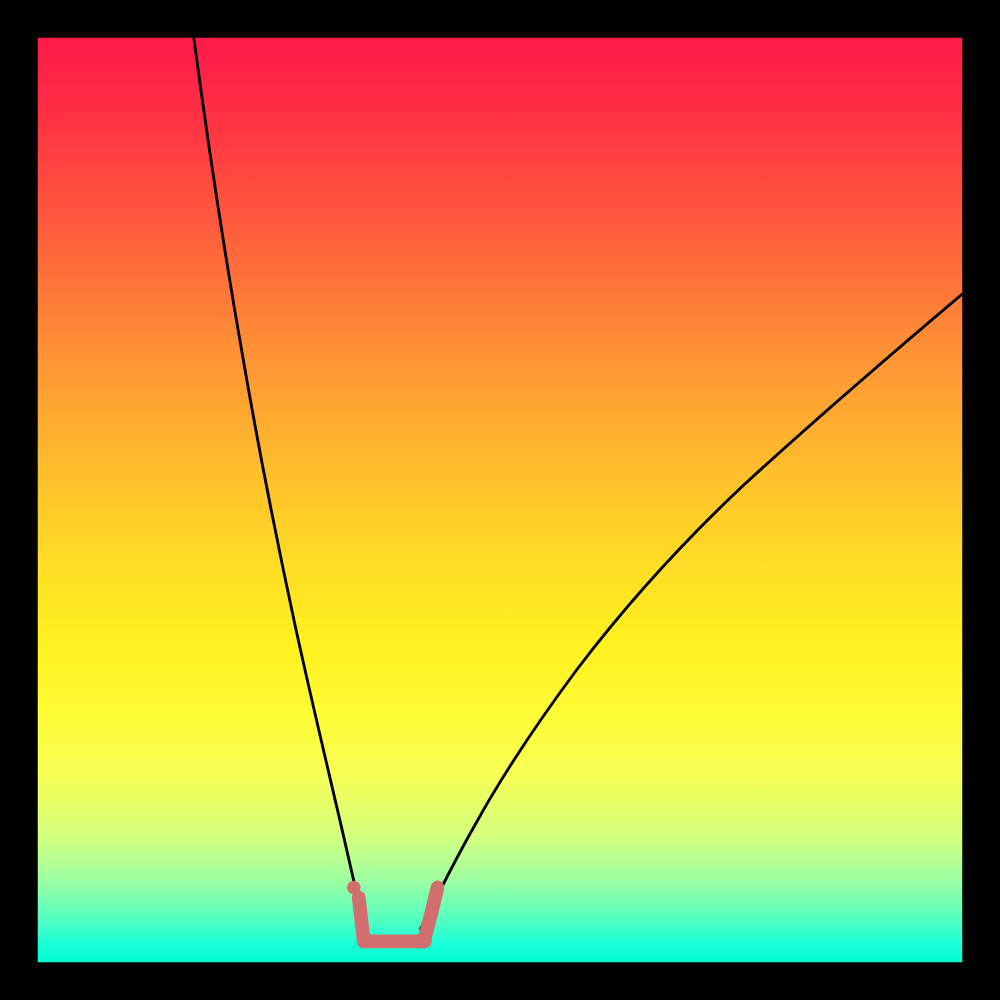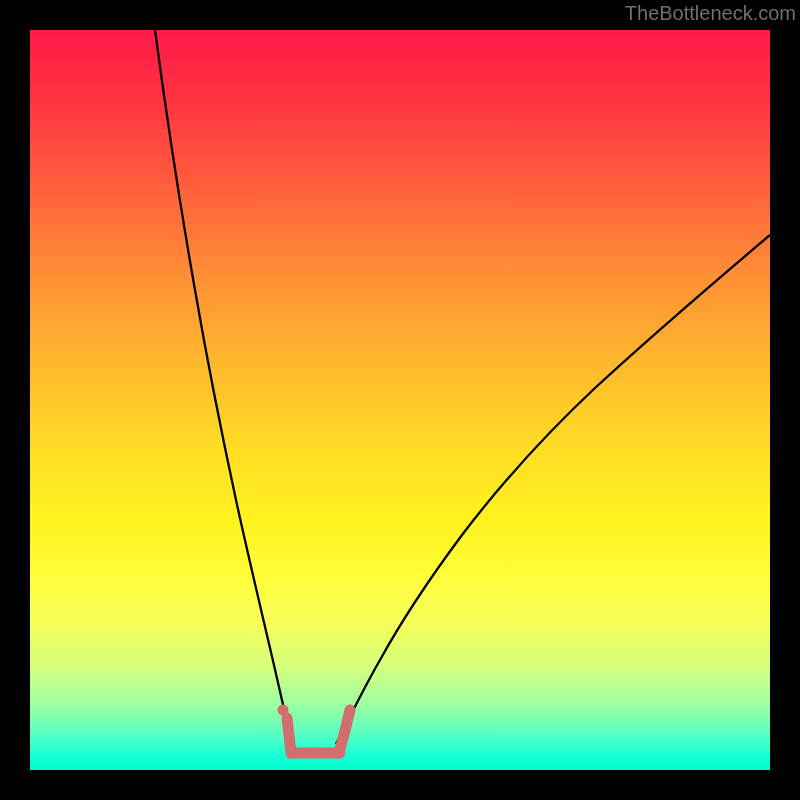--- a/index.html
+++ b/index.html
@@ -43,14 +43,13 @@
                C470,455 515,405 565,358
                C615,312 675,260 740,205" fill="none" stroke="#000" stroke-width="2.3"></path>
 
       <circle cx="253" cy="680" r="5.5" fill="#d36e6e"></circle>
       <path d="M257,688 Q259,706 261,723" fill="none" stroke="#d36e6e" stroke-width="11" stroke-linecap="round"></path>
       <path d="M261,723 L310,723" fill="none" stroke="#d36e6e" stroke-width="11" stroke-linecap="round"></path>
       <path d="M309,723 Q315,702 320,680" fill="none" stroke="#d36e6e" stroke-width="11" stroke-linecap="round"></path>
     </svg>
   </div>
 
-  <div class="wm">TheBottleneck.com</div>
 </div>
 
 </body></html>

